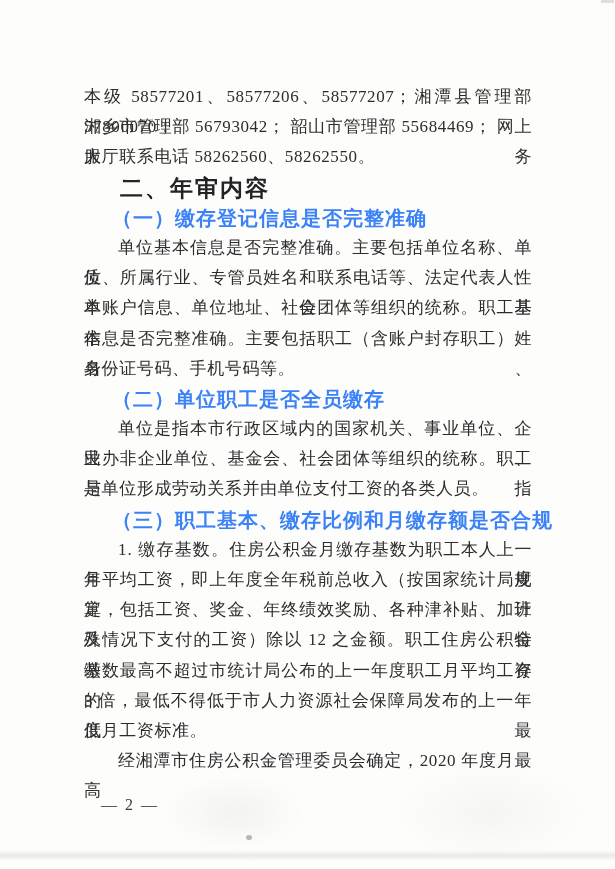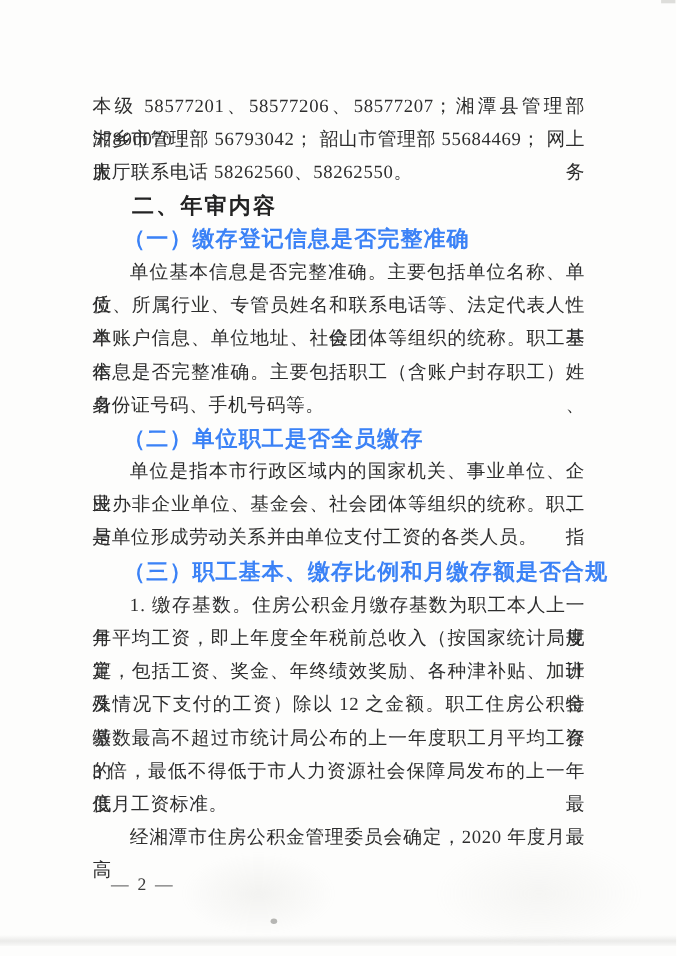--- a/index.html
+++ b/index.html
@@ -32,21 +32,21 @@
     letter-spacing: 0.6px;
   }
   .stretch {
     text-align-last: justify;
     white-space: normal;
   }
   .ind { text-indent: 34px; }
   .h-sans {
     font-family: "Liberation Sans", sans-serif;
     font-weight: bold;
-    font-size: 20px;
+    font-size: 23px;
     color: #232323;
     letter-spacing: 2px;
     text-indent: 36px;
   }
   .h-kai {
     font-weight: bold;
     font-size: 20px;
     color: #3b82f6;
     letter-spacing: 1px;
     text-indent: 28px;

